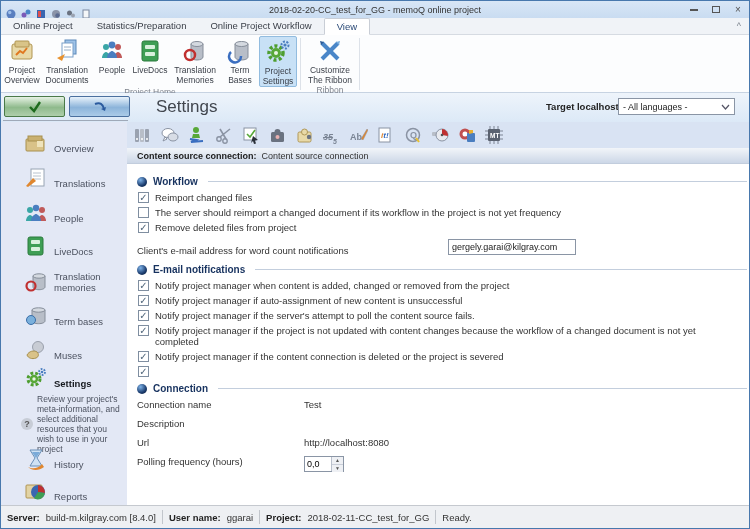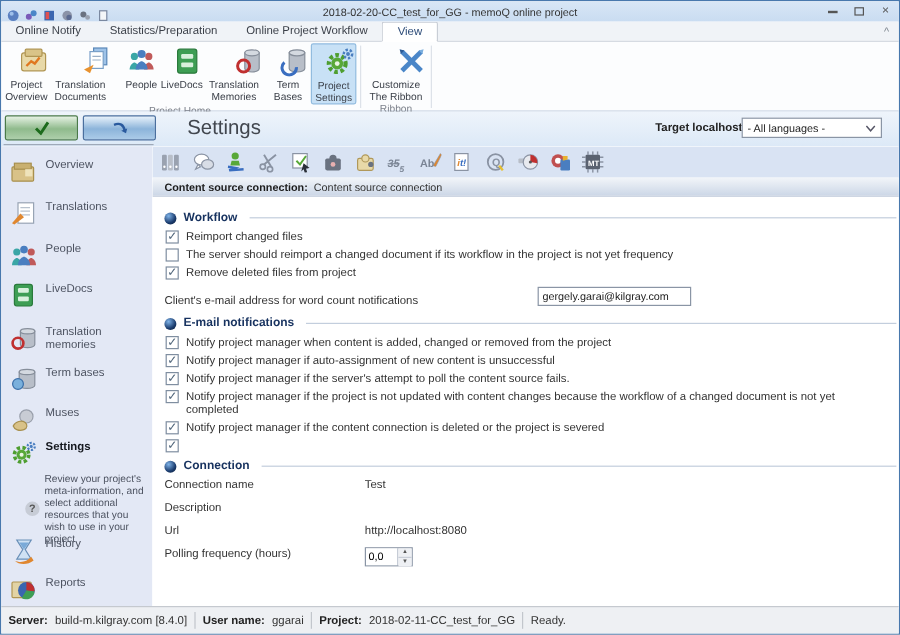--- a/index.html
+++ b/index.html
@@ -26,42 +26,42 @@
   .tab { font-size:9.5px; color:#3a3f48; padding:2px 12px 2px 12px; height:17px; display:flex; align-items:center; }
   .tab.active { background:#fff; border:1px solid #c9ced6; border-bottom:1px solid #fff;
     border-radius:2px 2px 0 0; color:#2b4a77; margin-bottom:-1px; }
   .ribbon-collapse { margin-left:auto; margin-right:8px; color:#7a828c; font-size:9px; align-self:center; }
   
   .ribbon { position:absolute; top:34px; left:0; right:0; height:58px; background:#fcfdfe;
     border-bottom:1px solid #c7d3e2; display:flex; }
   .rgroup { display:flex; flex-direction:column; height:100%; }
   .rgroup-buttons { display:flex; flex:1; align-items:stretch; padding:1px 2px 0 2px; }
   .rgroup-label { text-align:center; font-size:8.5px; color:#7d828c; height:12px; line-height:11px; }
-  .rbtn { width:52px; display:flex; flex-direction:column; align-items:flex-end; padding-top:2px; border-radius:2px; }
+  .rbtn { width:52px; display:flex; flex-direction:column; align-items:center; padding-top:2px; border-radius:2px; }
   .rbtn.narrow { width:38px; }
   .rbtn.selected { background:#c8e1f6; border:1px solid #92bcdf; }
   .rbtn .ricon { width:26px; height:26px; flex:none; }
   .rbtn .rlabel { font-size:8.5px; color:#3a3f48; text-align:center; line-height:10px; margin-top:1px; }
   .rsep { width:1px; background:#dde2e9; margin:3px 1px 2px 1px; }
   
   .headerband { position:absolute; top:92px; left:0; right:0; height:29px;
     background:linear-gradient(#eef4fb,#dce9f7); }
   .hdr-btns { position:absolute; left:3px; top:3px; display:flex; gap:4px; }
   .hbtn { width:61px; height:21px; border-radius:2px; display:flex; align-items:center; justify-content:center; }
   .hbtn.green { background:linear-gradient(#e6f2e4,#8fba8c 55%,#aecfab); border:1px solid #4a7a48; }
   .hbtn.blue { background:linear-gradient(#e8f2fb,#8cb4da 55%,#abcbe8); border:1px solid #4a6f9e; }
   .hdr-underline { position:absolute; left:2px; top:27px; width:125px; height:1px; background:#9fa9b8; }
   .page-title { position:absolute; left:155px; top:4px; font-size:17px; color:#41464e; }
   .tl-label { position:absolute; left:545px; top:8px; font-size:9.5px; font-weight:bold; color:#222; }
   .tl-select { position:absolute; left:617px; top:5px; width:117px; height:17px; background:#fff;
     border:1px solid #8a95a5; display:flex; align-items:center; font-size:9px; color:#222; padding:0 4px; }
   .tl-select .chev { margin-left:auto; color:#556; }
   
   .sidebar { position:absolute; left:0; top:121px; width:126px; height:385px; background:#e3e8f5; }
-  .side-item { position:absolute; left:0; display:flex; align-items:flex-start; gap:6px; padding-left:7px; width:126px; }
+  .side-item { position:absolute; left:16px; display:flex; align-items:flex-end; gap:6px; padding-left:7px; width:126px; }
   .side-item .sicon { width:24px; height:22px; flex:none; }
   .side-item .slabel { font-size:9.5px; color:#4c5260; }
   .side-item.active .slabel { font-weight:bold; color:#15181e; }
   .side-desc { position:absolute; left:36px; top:272px; width:86px; font-size:8.5px; color:#4c5260; line-height:10px; }
   .side-help { position:absolute; left:20px; top:296px; width:12px; height:12px; border-radius:50%;
     background:#c7ccd6; color:#555; font-size:9px; font-weight:bold; text-align:center; line-height:12px; }
   
   .main { position:absolute; left:126px; top:121px; width:624px; height:385px; background:#fff; overflow:hidden; }
   .settings-tabs { position:absolute; top:0; left:0; right:0; height:26px; background:#d9e3f3;
     display:flex; align-items:center; gap:9px; padding-left:7px; }
@@ -138,21 +138,21 @@
           <span class="minbar"></span>
         </div>
       <div class="win-btn">
           <span class="maxbox"></span>
         </div>
       <div class="win-btn">×</div>
     </div>
   </div>
 
   <div class="tabrow">
-    <div class="tab">Online Notify</div>
+    <div class="tab">Online Project</div>
     <div class="tab">Statistics/Preparation</div>
     <div class="tab">Online Project Workflow</div>
     <div class="tab active">View</div>
     <div class="ribbon-collapse">^</div>
   </div>
 
   <div class="ribbon">
     <div class="rgroup">
       <div class="rgroup-buttons">
         <div class="rbtn narrow">

